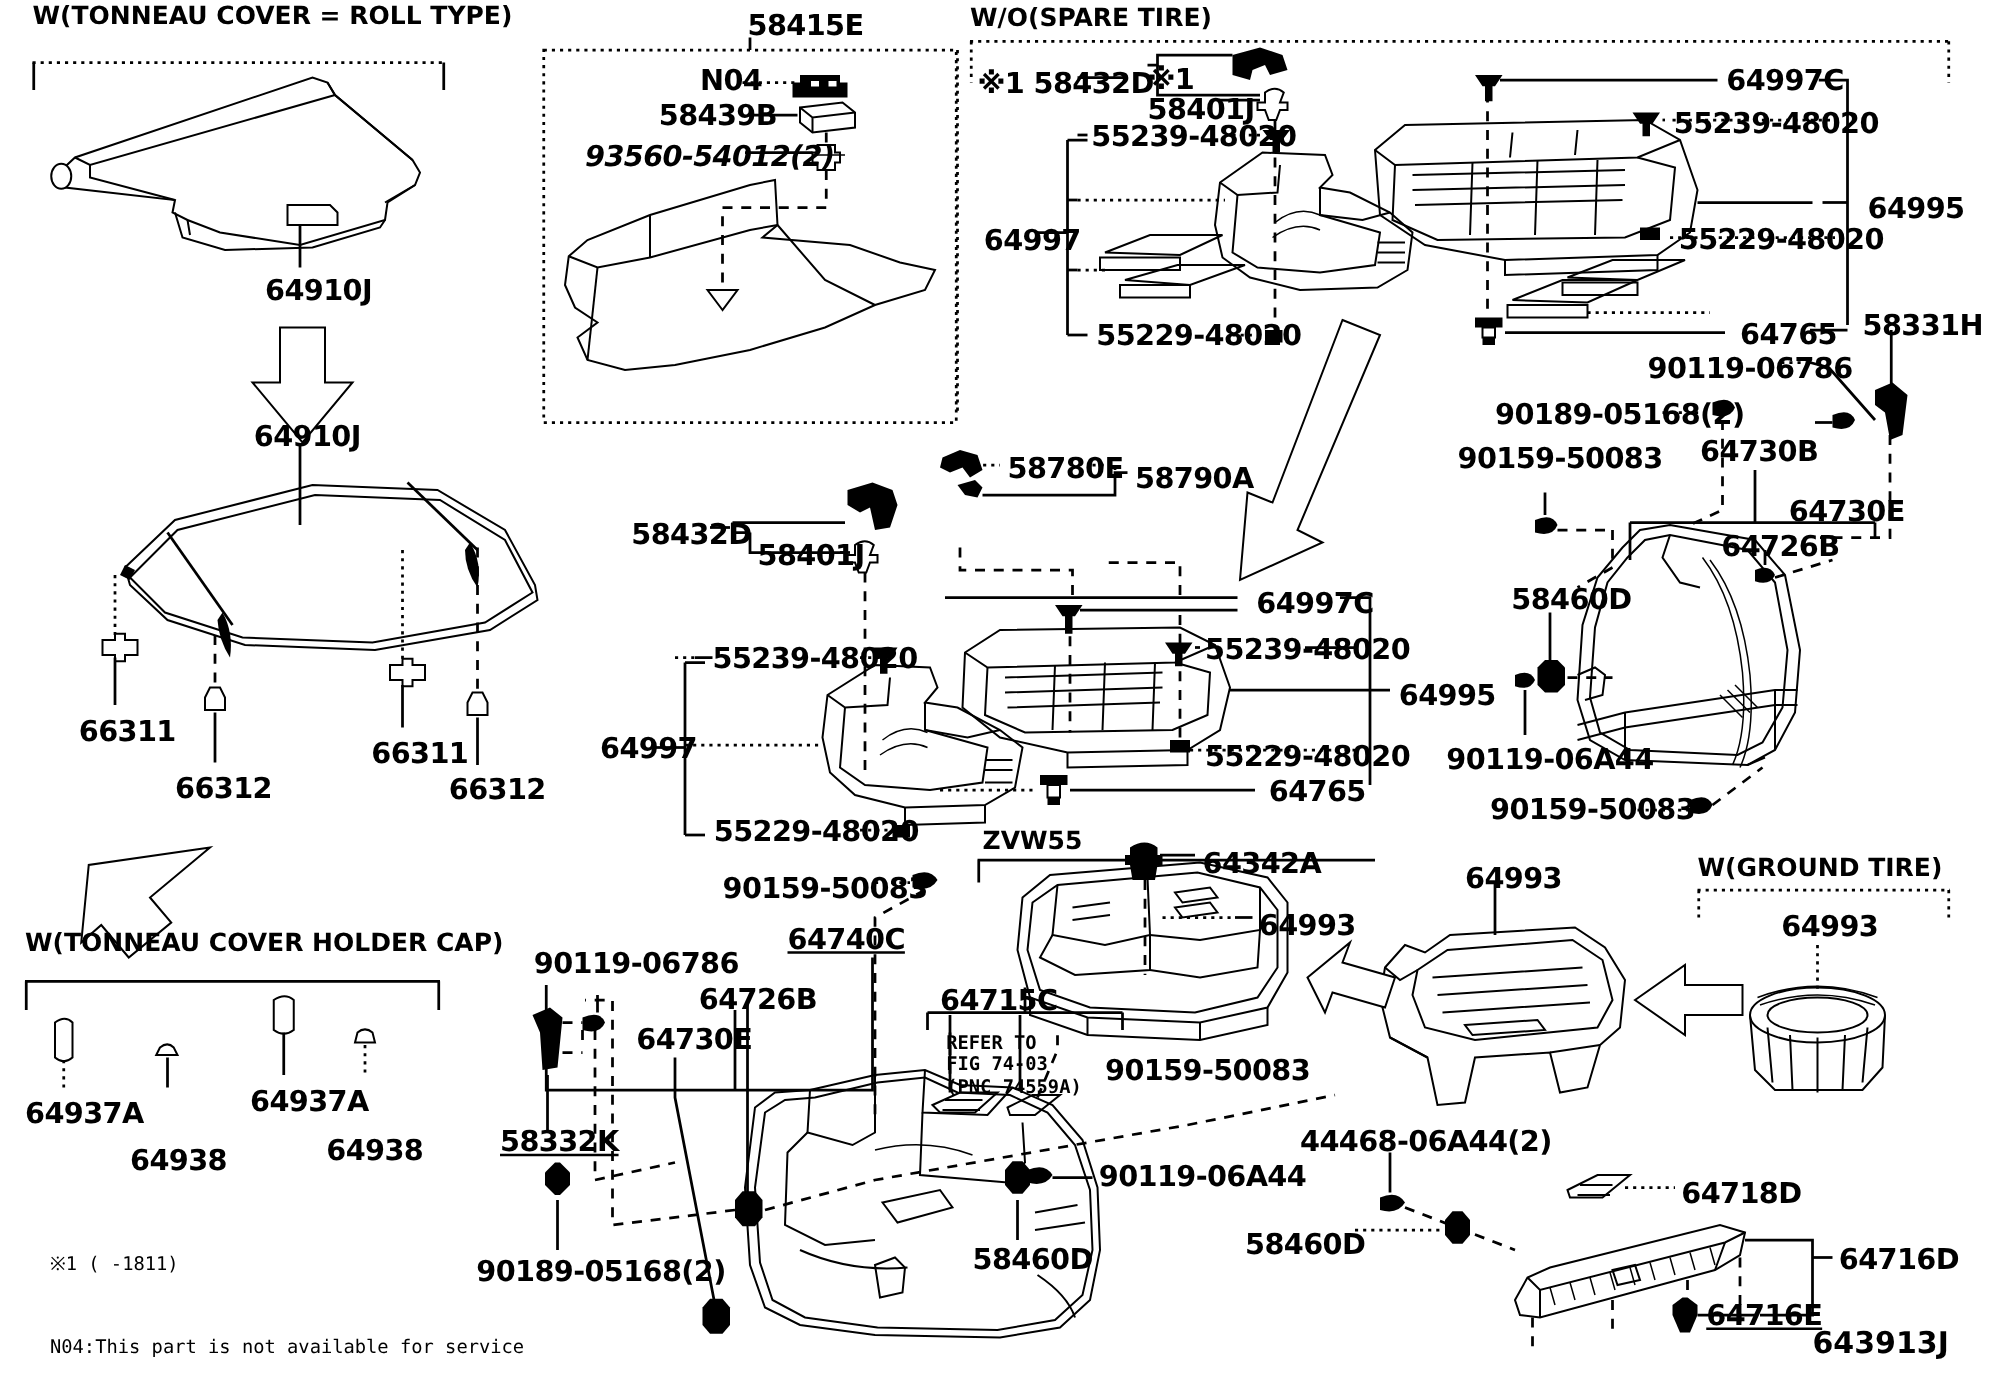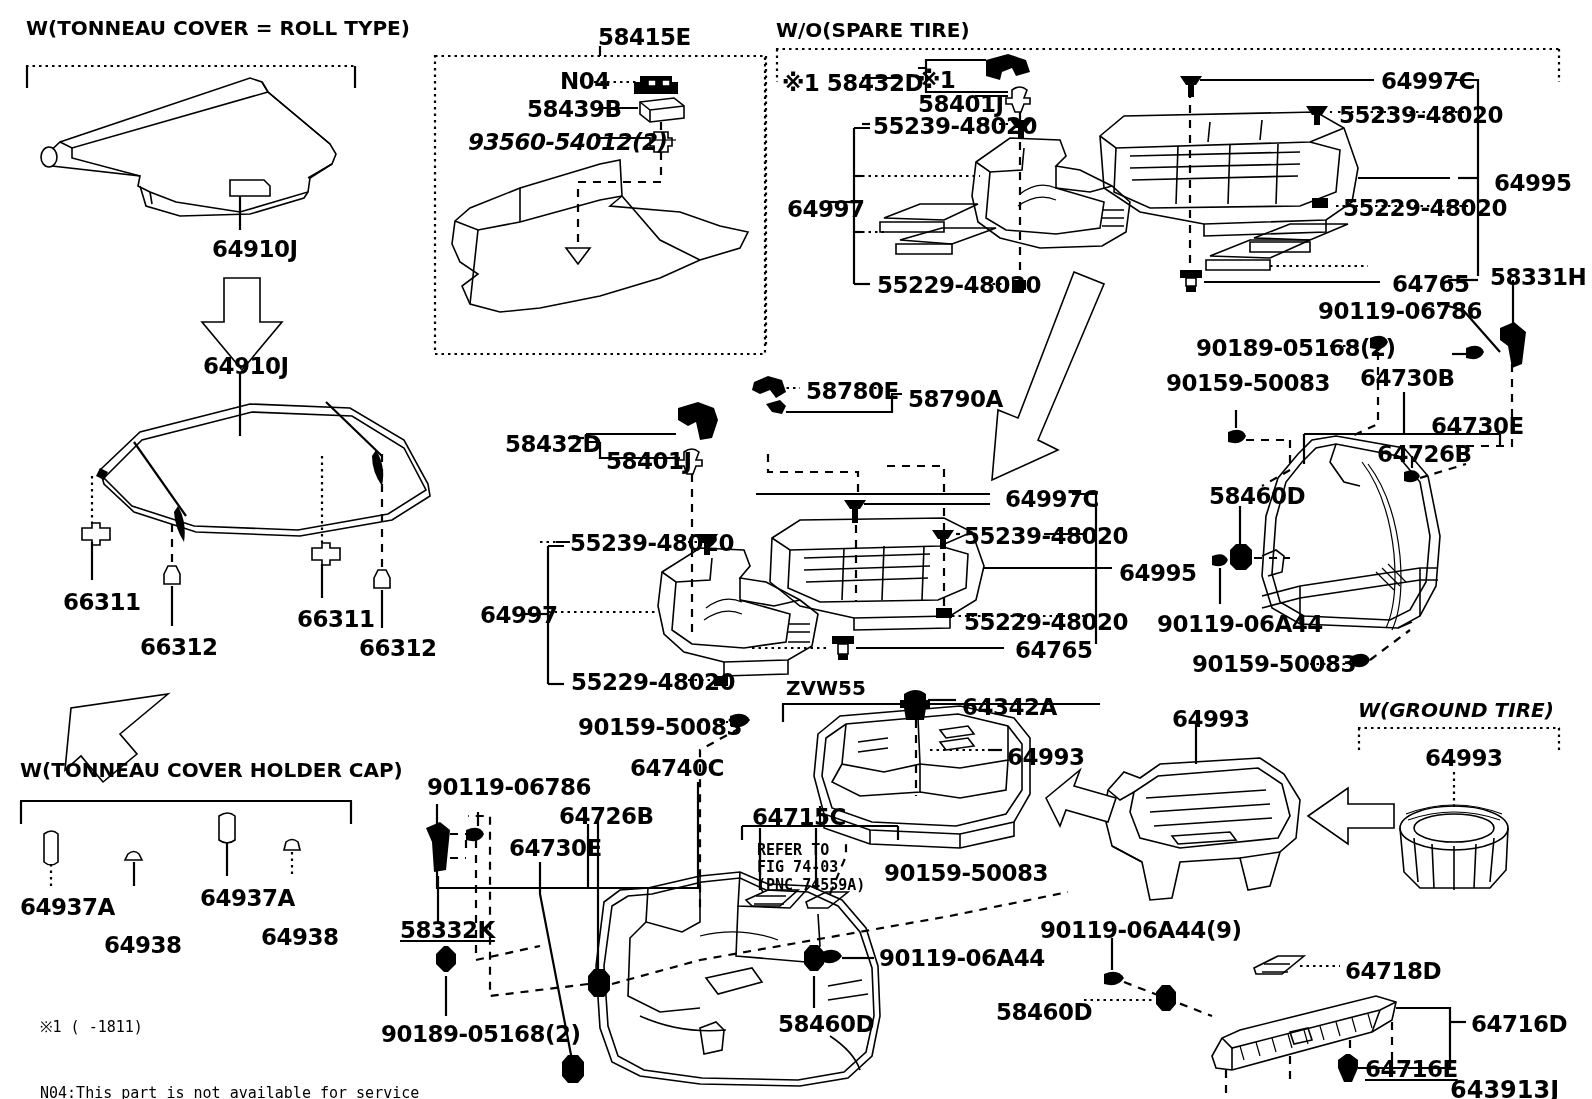--- a/index.html
+++ b/index.html
@@ -1,18 +1,18 @@
 <!DOCTYPE html>
 <html><head>
 <meta charset="utf-8">
 <style>
   html,body{margin:0;padding:0;background:#ffffff;}
   body{width:1592px;height:1099px;position:relative;overflow:hidden;
        font-family:"DejaVu Sans","Liberation Sans",sans-serif;color:#000;}
-  #sheet{position:absolute;left:0;top:16px;width:1592px;height:847px;}
+  #sheet{position:absolute;left:0;top:0;width:1592px;height:847px;}
   svg#art{position:absolute;left:0;top:0;width:1592px;height:1099px;}
   .lbl{position:absolute;white-space:nowrap;font-weight:bold;
        font-family:"DejaVu Sans","Liberation Sans",sans-serif;
        font-size:23px;letter-spacing:-0.5px;line-height:1;}
   .lbl.grp{font-weight:bold;font-size:20px;letter-spacing:0px;}
   .note{position:absolute;white-space:nowrap;font-size:15px;
         font-family:"DejaVu Sans Mono","Liberation Mono",monospace;}
   .refer{position:absolute;white-space:pre;font-size:15px;font-weight:bold;
          line-height:1.15;font-family:"DejaVu Sans Mono","Liberation Mono",monospace;}
   .figid{position:absolute;font-size:24px;font-weight:bold;letter-spacing:0px;}
@@ -555,21 +555,21 @@
     <path class="fillblk" d="M1156,976 l6,-7 h8 l6,7 v12 l-6,7 h-8 l-6,-7 z"></path>
   </g>
   <path class="dot" d="M1084,984 L1154,984"></path>
 
 </svg>
 
 <div id="labels">
       <div class="lbl grp" style="left: 26px; top: 2px;">W(TONNEAU COVER = ROLL TYPE)</div>
       <div class="lbl grp" style="left: 20px; top: 744px;">W(TONNEAU COVER HOLDER CAP)</div>
       <div class="lbl grp" style="left: 776px; top: 4px;">W/O(SPARE TIRE)</div>
-      <div class="lbl grp" style="left: 1358px; top: 684px; font-style: italic;">W(GROUND TIRE)</div>
+      <div class="lbl grp" style="left: 1358px; top: 684px;">W(GROUND TIRE)</div>
       <div class="lbl grp" style="left: 786px; top: 662px;">ZVW55</div>
       <div class="lbl" style="left: 568px; top: 10px; margin-left: 30px;">58415E</div>
       <div class="lbl" style="left: 560px; top: 54px;">N04</div>
       <div class="lbl" style="left: 527px; top: 82px;">58439B</div>
       <div class="lbl" style="left: 468px; top: 115px; font-style: italic;">93560-54012(2)</div>
       <div class="lbl" style="left: 212px; top: 222px;">64910J</div>
       <div class="lbl" style="left: 203px; top: 339px;">64910J</div>
       <div class="lbl" style="left: 63px; top: 575px;">66311</div>
       <div class="lbl" style="left: 140px; top: 620px;">66312</div>
       <div class="lbl" style="left: 297px; top: 592px;">66311</div>
@@ -605,35 +605,35 @@
       <div class="lbl" style="left: 606px; top: 434px;">58401J</div>
       <div class="lbl" style="left: 570px; top: 516px;">55239-48020</div>
       <div class="lbl" style="left: 480px; top: 588px;">64997</div>
       <div class="lbl" style="left: 571px; top: 655px;">55229-48020</div>
       <div class="lbl" style="left: 1005px; top: 472px;">64997C</div>
       <div class="lbl" style="left: 964px; top: 509px;">55239-48020</div>
       <div class="lbl" style="left: 1119px; top: 546px;">64995</div>
       <div class="lbl" style="left: 964px; top: 595px;">55229-48020</div>
       <div class="lbl" style="left: 1015px; top: 623px;">64765</div>
       <div class="lbl" style="left: 578px; top: 700px;">90159-50083</div>
-      <div class="lbl" style="left: 630px; top: 741px;">64740C</div>
+      <div class="lbl" style="left: 630px; top: 741px; text-decoration: underline;">64740C</div>
       <div class="lbl" style="left: 427px; top: 760px;">90119-06786</div>
       <div class="lbl" style="left: 559px; top: 789px;">64726B</div>
       <div class="lbl" style="left: 752px; top: 790px;">64715C</div>
       <div class="lbl" style="left: 509px; top: 821px;">64730E</div>
       <div class="lbl" style="left: 400px; top: 903px; text-decoration: underline;">58332K</div>
       <div class="lbl" style="left: 381px; top: 1007px;">90189-05168(2)</div>
       <div class="lbl" style="left: 884px; top: 846px;">90159-50083</div>
       <div class="lbl" style="left: 879px; top: 931px;">90119-06A44</div>
       <div class="lbl" style="left: 778px; top: 997px;">58460D</div>
       <div class="lbl" style="left: 962px; top: 680px;">64342A</div>
       <div class="lbl" style="left: 1007px; top: 730px;">64993</div>
       <div class="lbl" style="left: 1172px; top: 692px;">64993</div>
       <div class="lbl" style="left: 1425px; top: 731px;">64993</div>
-      <div class="lbl" style="left: 1040px; top: 903px;">90119-06A44(9)</div>
+      <div class="lbl" style="left: 1040px; top: 903px;">44468-06A44(2)</div>
       <div class="lbl" style="left: 996px; top: 985px;">58460D</div>
       <div class="lbl" style="left: 1345px; top: 944px;">64718D</div>
       <div class="lbl" style="left: 1471px; top: 997px;">64716D</div>
       <div class="lbl" style="left: 1365px; top: 1042px; text-decoration: underline;">64716E</div>
       <div class="note" style="left: 40px; top: 1000px;">※1 (    -1811)</div>
       <div class="note" style="left: 40px; top: 1068px;">N04:This part is not available for service</div>
       <div class="refer" style="left: 757px; top: 826px;">REFER TO
 FIG 74-03
 (PNC 74559A)</div>
       <div class="figid" style="left: 1450px; top: 1060px;">643913J</div>

